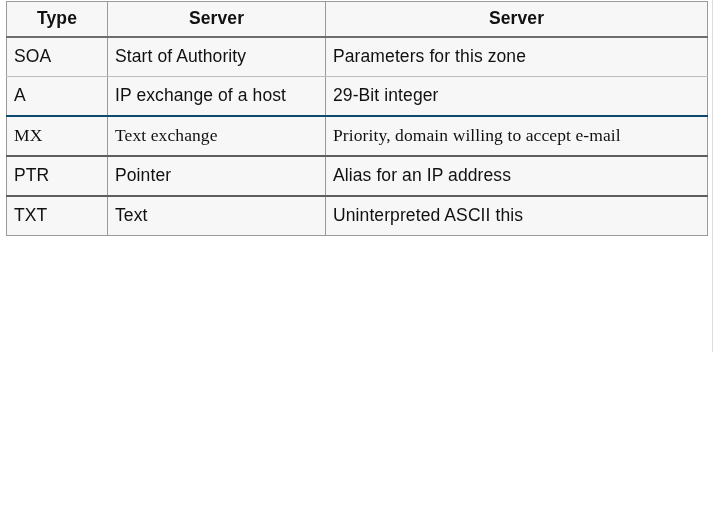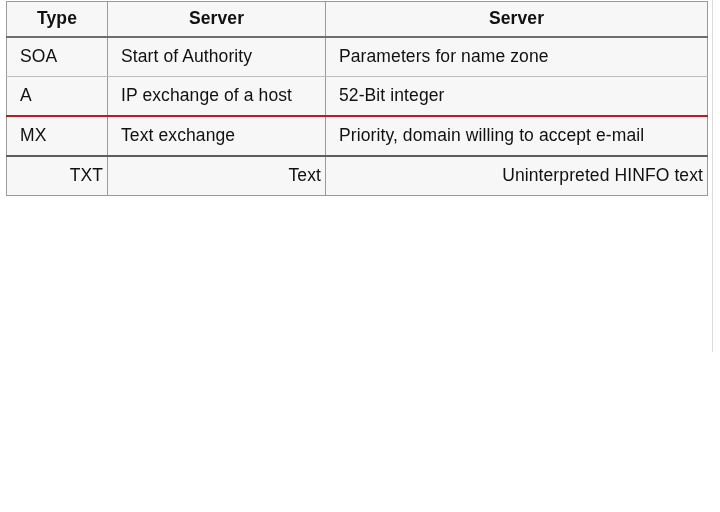--- a/index.html
+++ b/index.html
@@ -72,31 +72,30 @@
     text-align: center;
     height: 34px;
     border-top: 1px solid #9a9a9a;
     border-bottom: 2px solid #6e6e6e;
     font-size: 17.5px;
   }
 
   
   #dns-record-table tbody td {
     text-align: left;
-    padding-left: 13px;
+    padding-left: 7px;
     padding-right: 4px;
   }
 
   
-  #dns-record-table tbody tr.rule-strong-top > td { border-top: 2px solid #b91c1c; }
+  #dns-record-table tbody tr.rule-strong-top > td { border-top: 2px solid #0c4a6e; font-family: Liberation Serif, serif; }
   #dns-record-table tbody tr.rule-strong-bottom > td { border-bottom: 2px solid #5e5e5e; }
 
   #dns-record-table tbody tr:last-child > td {
     border-bottom: 1px solid #9a9a9a;
-    text-align: right;
   }
 </style>
 </head>
 <body>
 
 <div id="page">
 
   <div id="page-edge-rule"></div>
 
   <table id="dns-record-table">
@@ -109,33 +108,38 @@
       <tr>
         <th>Type</th>
         <th>Server</th>
         <th>Server</th>
       </tr>
     </thead>
     <tbody>
       <tr>
         <td>SOA</td>
         <td>Start of Authority</td>
-        <td>Parameters for name zone</td>
+        <td>Parameters for this zone</td>
       </tr>
       <tr>
         <td>A</td>
         <td>IP exchange of a host</td>
-        <td>52-Bit integer</td>
+        <td>29-Bit integer</td>
       </tr>
       <tr class="rule-strong-top rule-strong-bottom">
         <td>MX</td>
         <td>Text exchange</td>
         <td>Priority, domain willing to accept e-mail</td>
       </tr>
+      <tr class="rule-strong-bottom">
+        <td>PTR</td>
+        <td>Pointer</td>
+        <td>Alias for an IP address</td>
+      </tr>
       <tr>
         <td>TXT</td>
         <td>Text</td>
-        <td>Uninterpreted HINFO text</td>
+        <td>Uninterpreted ASCII this</td>
       </tr>
     </tbody>
   </table>
 
 </div>
 
 </body></html>

